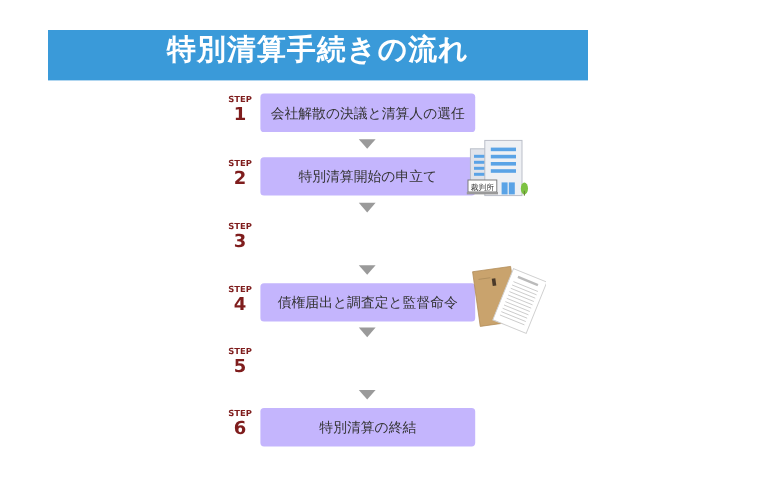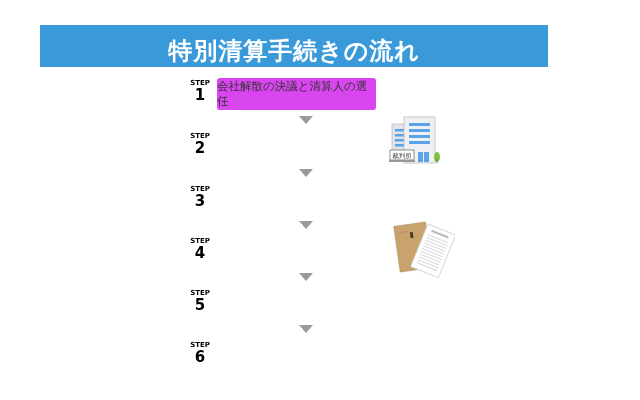--- a/index.html
+++ b/index.html
@@ -1,35 +1,35 @@
 <!DOCTYPE html>
 <html><head>
   <meta charset="utf-8">
   <style>
     * { margin: 0; padding: 0; box-sizing: border-box; }
     html, body { width: 640px; height: 400px; background: #ffffff; overflow: hidden; }
     body { position: relative; font-family: "DejaVu Sans", "Liberation Sans", sans-serif; }
     .banner {
-      position: absolute; left: 40px; top: 25px; width: 508px; height: 42px;
+      position: absolute; left: 40px; top: 25px; width: 450px; height: 42px;
       background: #3a9ad9; color: #ffffff;
-      display: flex; align-items: flex-end; justify-content: center;
+      display: flex; align-items: flex-start; justify-content: center;
       font-size: 24px; font-weight: bold; letter-spacing: 1px;
     }
     .step {
       position: absolute; left: 180px; width: 220px; height: 34px;
     }
     .step-label {
       position: absolute; left: 0; top: 0; width: 40px; text-align: center;
-      color: #000000;
+      color: #7f1d1d;
     }
     .step-word { display: block; font-size: 7px; font-weight: bold; line-height: 8px; margin-top: 1px; }
     .step-num { display: block; font-size: 15px; font-weight: bold; line-height: 16px; }
     .step-box {
-      position: absolute; left: 37px; top: 0; width: 159px; height: 32px;
-      background: #d946ef; border-radius: 3px;
+      position: absolute; left: 37px; top: 0; width: 179px; height: 32px;
+      background: #c4b5fd; border-radius: 3px;
       display: flex; align-items: center; justify-content: center;
       font-size: 11.5px; color: #333333;
     }
     .arrow {
       position: absolute; left: 299px; width: 0; height: 0;
       border-left: 7px solid transparent; border-right: 7px solid transparent;
       border-top: 8px solid #9a9a9a;
     }
     .illus { position: absolute; }
   </style>
@@ -47,52 +47,55 @@
   </div>
   <div class="step-box">会社解散の決議と清算人の選任</div>
 </div>
 <div class="arrow" style="top:116px;"></div>
 
 <div class="step" style="top:131px;">
   <div class="step-label">
     <span class="step-word">STEP</span>
     <span class="step-num">2</span>
   </div>
+  <div class="step-box">特別清算開始の申立て</div>
 </div>
 <div class="arrow" style="top:169px;"></div>
 
 <div class="step" style="top:184px;">
   <div class="step-label">
     <span class="step-word">STEP</span>
     <span class="step-num">3</span>
   </div>
 </div>
 <div class="arrow" style="top:221px;"></div>
 
 <div class="step" style="top:236px;">
   <div class="step-label">
     <span class="step-word">STEP</span>
     <span class="step-num">4</span>
   </div>
+  <div class="step-box">債権届出と調査定と監督命令</div>
 </div>
 <div class="arrow" style="top:273px;"></div>
 
 <div class="step" style="top:288px;">
   <div class="step-label">
     <span class="step-word">STEP</span>
     <span class="step-num">5</span>
   </div>
 </div>
 <div class="arrow" style="top:325px;"></div>
 
 <div class="step" style="top:340px;">
   <div class="step-label">
     <span class="step-word">STEP</span>
     <span class="step-num">6</span>
   </div>
+  <div class="step-box">特別清算の終結</div>
 </div>
 
 <svg class="illus" style="left:388px; top:114px;" width="56" height="52" viewBox="0 0 56 52">
   <rect x="4" y="10" width="18" height="36" fill="#e0e3ea" stroke="#b8bcc6" stroke-width="0.8"></rect>
   <rect x="7" y="15" width="12" height="2.5" fill="#5aa3e6"></rect>
   <rect x="7" y="20" width="12" height="2.5" fill="#5aa3e6"></rect>
   <rect x="7" y="25" width="12" height="2.5" fill="#5aa3e6"></rect>
   <rect x="7" y="30" width="12" height="2.5" fill="#5aa3e6"></rect>
   <rect x="16" y="3" width="31" height="46" fill="#eef0f4" stroke="#b8bcc6" stroke-width="0.8"></rect>
   <rect x="21" y="9" width="21" height="3" fill="#5aa3e6"></rect>

